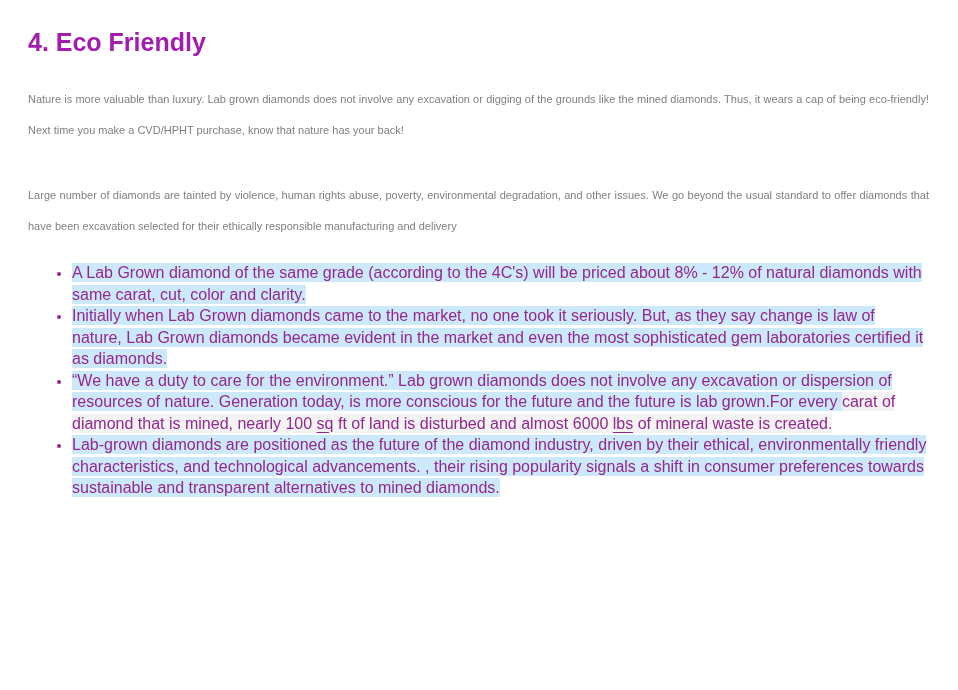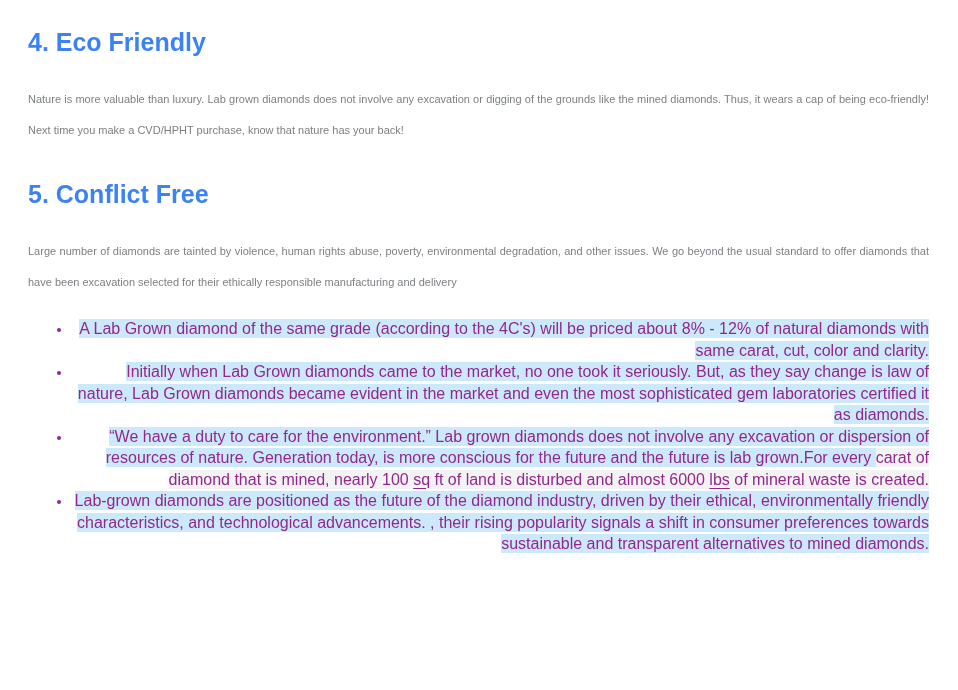--- a/index.html
+++ b/index.html
@@ -14,21 +14,21 @@
     font-family: "Liberation Sans", sans-serif;
     overflow: hidden;
   }
   .article {
     padding: 28px 29px 0 28px;
   }
   .section-heading {
     font-size: 25px;
     line-height: 29px;
     font-weight: bold;
-    color: #3b82f6;
+    color: #a21caf;
     margin: 0 0 27px 0;
   }
   .section-heading.second {
     margin-top: 0;
   }
   .body-paragraph {
     font-size: 11px;
     line-height: 31px;
     color: #7d8084;
     text-align: justify;
@@ -41,21 +41,21 @@
     margin: 0;
     padding: 0 0 0 44px;
     list-style: disc;
   }
   .bullet-list li {
     font-size: 16px;
     line-height: 21.5px;
     color: #93278f;
     margin: 0;
     padding: 0;
-    text-align: right;
+    text-align: left;
   }
   .bullet-list li::marker {
     color: #93278f;
     font-size: 13px;
   }
   .hl-blue {
     background: #cbe9fb;
     padding: 1px 0;
   }
   .hl-gray {
@@ -73,21 +73,20 @@
 </style>
 </head>
 <body>
 
 <div class="article">
 
   <h2 class="section-heading">4. Eco Friendly</h2>
 
   <p class="body-paragraph">Nature is more valuable than luxury. Lab grown diamonds does not involve any excavation or digging of the grounds like the mined diamonds. Thus, it wears a cap of being eco-friendly! Next time you make a CVD/HPHT purchase, know that nature has your back!</p>
 
-  <h2 class="section-heading second">5. Conflict Free</h2>
 
   <p class="body-paragraph second">Large number of diamonds are tainted by violence, human rights abuse, poverty, environmental degradation, and other issues. We go beyond the usual standard to offer diamonds that have been excavation selected for their ethically responsible manufacturing and delivery</p>
 
   <ul class="bullet-list">
       <li><span class="hl-blue">A Lab Grown diamond of the same grade (according to the 4C's) will be priced about 8% - 12% of natural diamonds with same carat, cut, color and clarity.</span></li>
       <li><span class="hl-blue">Initially when Lab Grown diamonds came to the market, no one took it seriously. But, as they say change is law of nature, Lab Grown diamonds became evident in the market and even the most sophisticated gem laboratories certified it as diamonds.</span></li>
       <li><span class="hl-blue">“We have a duty to care for the environment.” Lab grown diamonds does not involve any excavation or dispersion of resources of nature. Generation today, is more conscious for the future and the future is lab grown.For every </span><span class="hl-gray">carat of diamond that is mined, nearly 100 </span><span class="hl-gray misspelled">sq</span><span class="hl-gray"> ft of land is disturbed and almost 6000 </span><span class="hl-gray misspelled">lbs</span><span class="hl-gray"> of mineral waste is created.</span></li>
       <li><span class="hl-blue">Lab-grown diamonds are positioned as the future of the diamond industry, driven by their ethical, environmentally friendly characteristics, and technological advancements. , their rising popularity signals a shift in consumer preferences towards sustainable and transparent alternatives to mined diamonds.</span></li>
     </ul>
 

